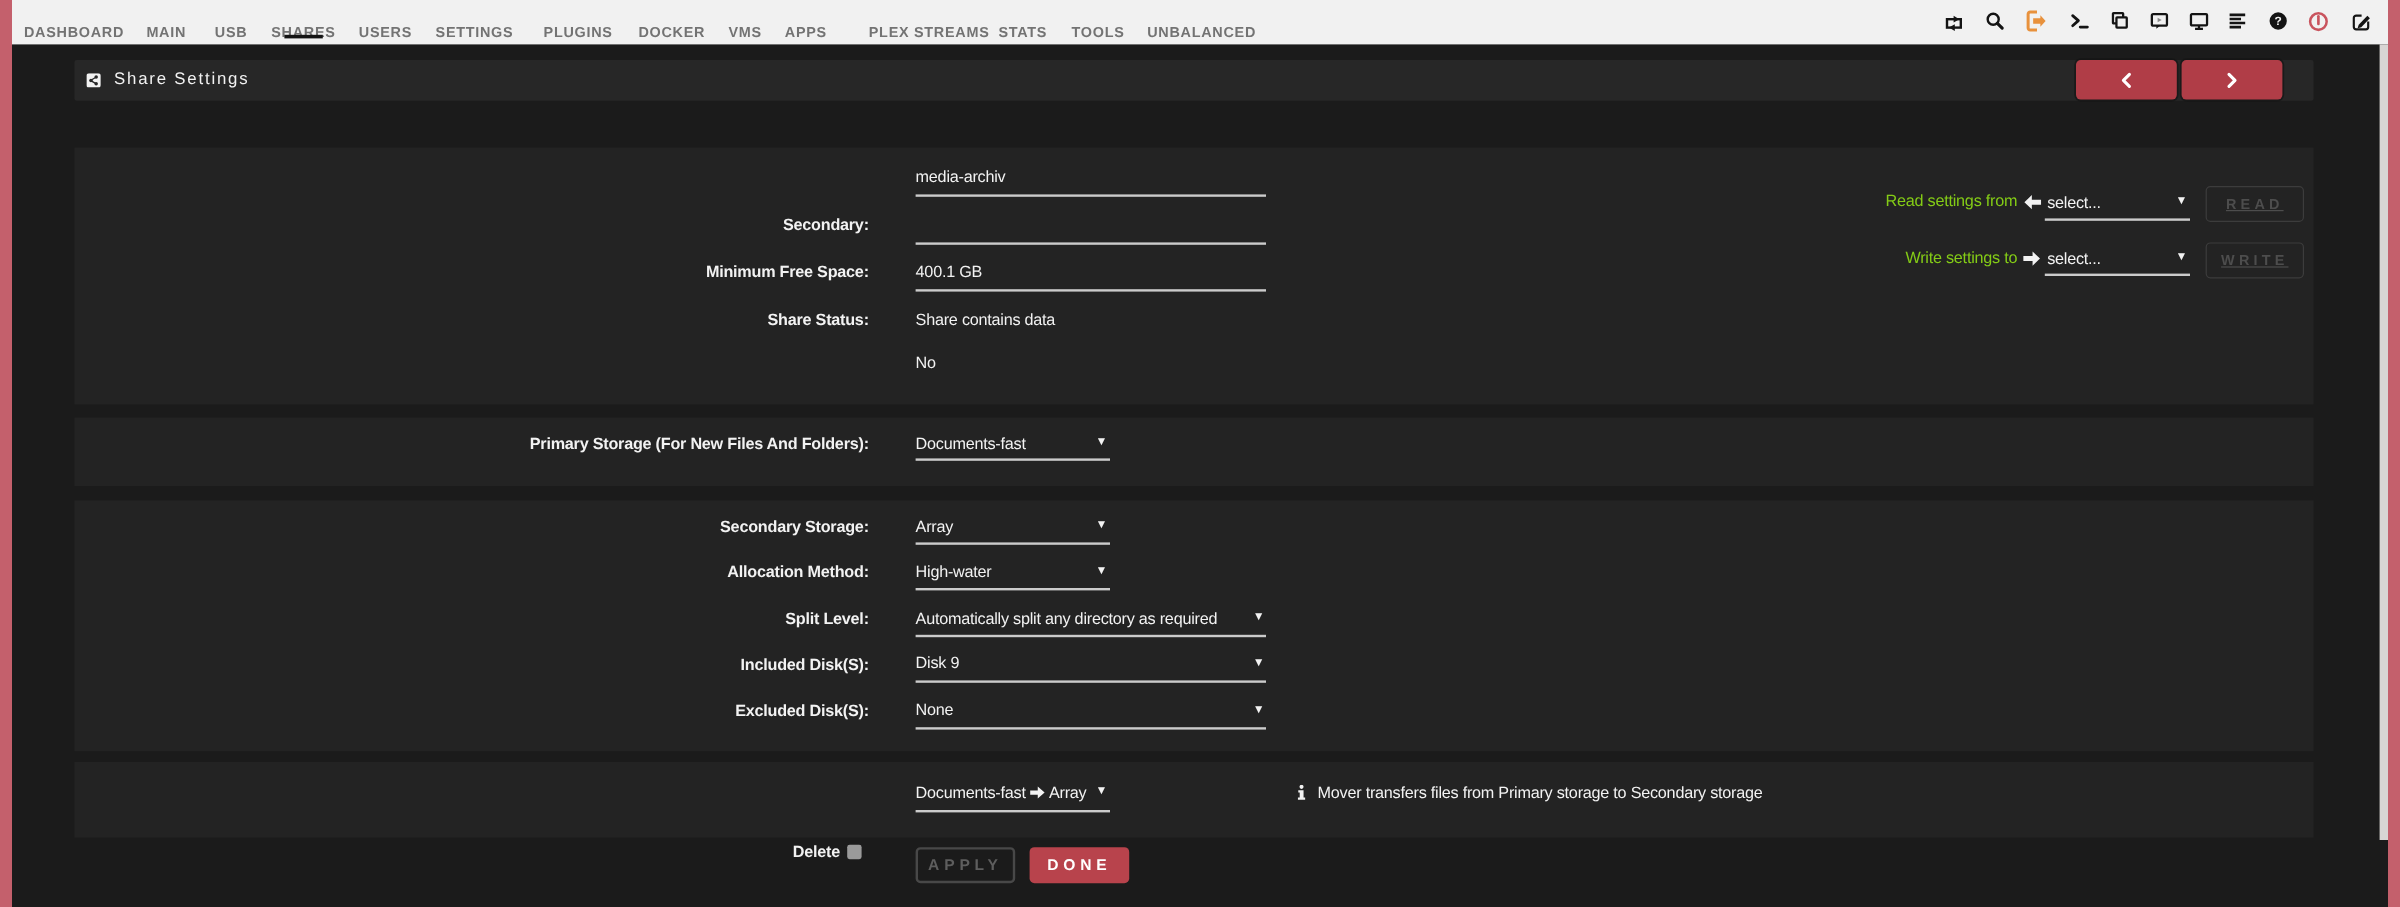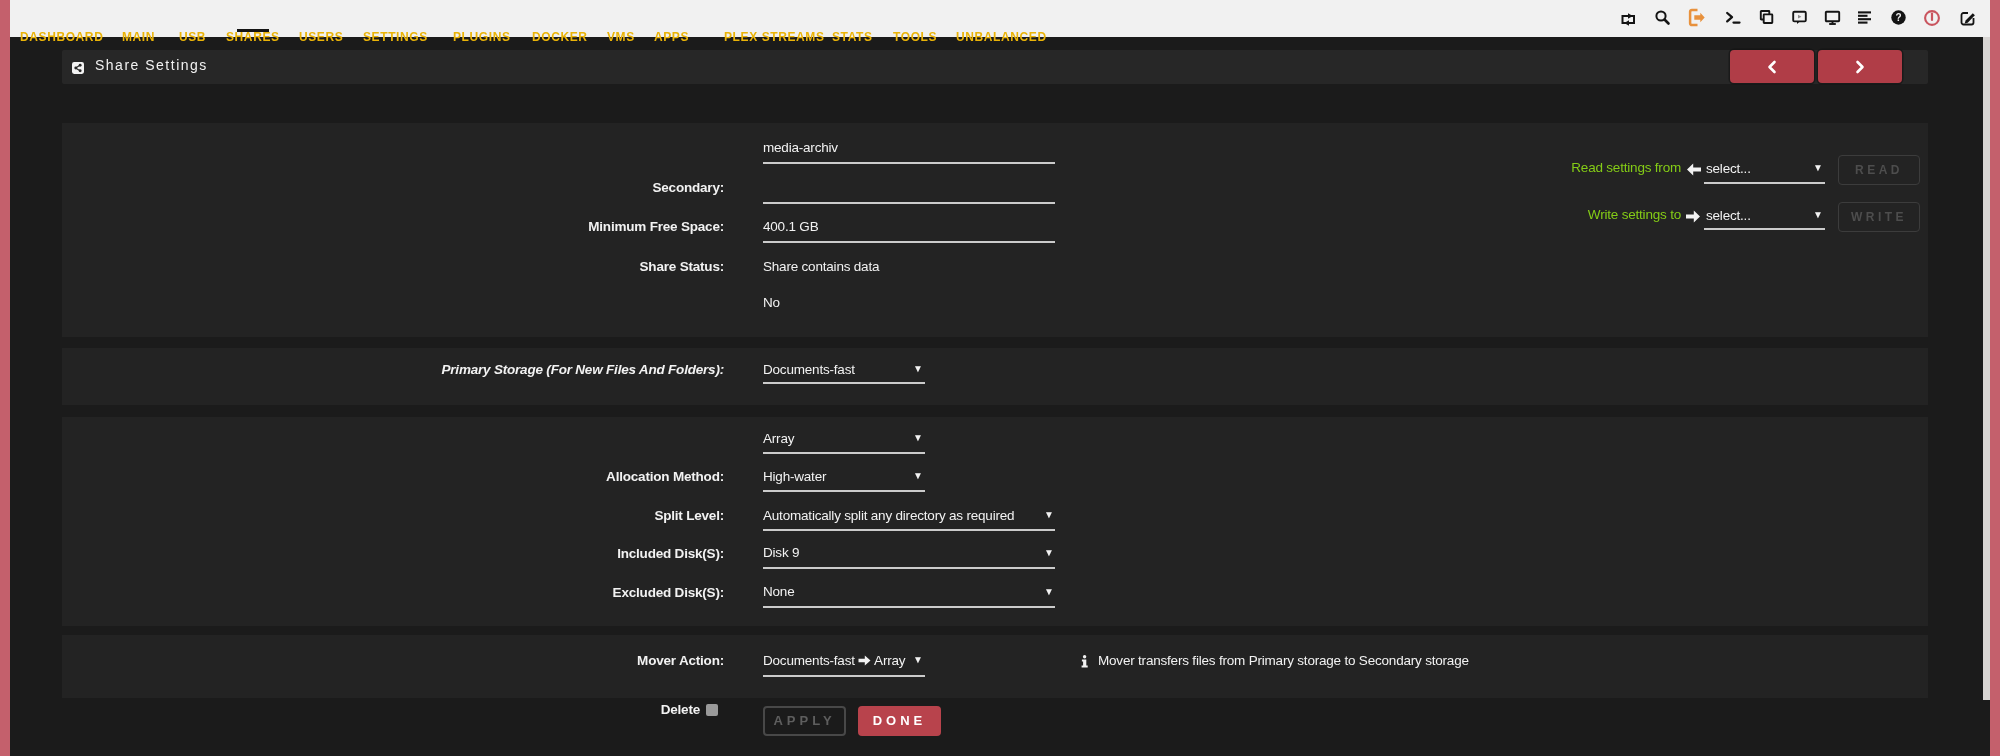--- a/index.html
+++ b/index.html
@@ -6,41 +6,41 @@
   *{box-sizing:border-box;}
   #page{position:relative;width:2000px;height:756px;background:#1b1b1b;overflow:hidden;
         font-family:"Liberation Sans",sans-serif;}
   .abs{position:absolute;}
   
   #redL{left:0;top:0;width:10px;height:756px;background:#c4606c;}
   #redR{left:1990px;top:0;width:10px;height:756px;background:#c4606c;}
   #scrb{left:1983px;top:37px;width:7px;height:663px;background:#d8d5d3;}
   
   #nav{left:10px;top:0;width:1980px;height:37px;background:#f1f1f1;}
-  .mi{position:absolute;top:30px;font-size:12px;font-weight:bold;color:#eab308;
+  .mi{position:absolute;top:20px;font-size:12px;font-weight:bold;color:#737373;
       letter-spacing:0.6px;white-space:nowrap;}
   #shund{position:absolute;background:#141414;height:3px;}
   .nico{position:absolute;top:9px;width:17px;height:17px;}
   
   #tbar{left:62px;top:50px;width:1866px;height:34px;background:#272727;border-radius:2px;}
   #ttext{left:95px;top:57px;font-size:14px;letter-spacing:1.5px;color:#f2f2f2;}
   .rbtn{position:absolute;top:50px;width:84px;height:33px;background:#b03d47;border-radius:4px;box-shadow:0 0 0 1.5px rgba(18,18,18,0.6);
         display:flex;align-items:center;justify-content:center;}
   
   .sect{left:62px;width:1866px;background:#232323;}
   .lbl{position:absolute;left:0;width:724px;text-align:right;font-size:13.5px;font-weight:bold;
        color:#f2f2f2;line-height:18px;white-space:nowrap;letter-spacing:-0.2px;}
   .val{position:absolute;left:763px;font-size:13.5px;color:#f2f2f2;line-height:18px;white-space:nowrap;letter-spacing:-0.2px;}
   .ul{position:absolute;left:763px;height:2px;background:#cbcbcb;}
   .caret{position:absolute;font-size:10px;color:#f2f2f2;}
   .rlbl{position:absolute;left:1400px;width:281px;text-align:right;font-size:13.5px;color:#84cc16;
         line-height:18px;letter-spacing:-0.2px;}
   .obtn{position:absolute;left:1838px;width:82px;height:30px;border:1px solid #3c3c3c;border-radius:4px;
         color:#4d4d4d;font-size:12px;font-weight:bold;letter-spacing:3.5px;text-align:center;
-        line-height:28px;}
+        line-height:28px;text-decoration:underline;}
 </style>
 </head>
 <body>
 <div id="page">
   <div class="abs" id="nav"></div>
   <div class="abs" id="redL"></div>
   <div class="abs" id="redR"></div>
   <div class="abs" id="scrb"></div>
 
   <div class="mi" style="left:20px;">DASHBOARD</div>
@@ -191,25 +191,26 @@
   <div class="abs" id="arrR" style="left:1686px;top:209px;">
     <svg width="15" height="13" viewBox="0 0 15 13">
       <path d="M7.8 0.6 L14 6.5 l-6.2 5.9 V8.6 H0 V4.4 h7.8 z" fill="#f2f2f2"></path>
     </svg>
   </div>
   <div class="val" style="left:1706px;top:207px;">select...</div>
   <div class="caret" style="left:1813px;top:209px;">▼</div>
   <div class="ul" style="left:1704px;top:228px;width:121px;"></div>
   <div class="obtn" style="top:202px;">WRITE</div>
 
-  <div class="lbl" style="top:361px;font-style:italic;">Primary Storage (For New Files And Folders):</div>
+  <div class="lbl" style="top:361px;">Primary Storage (For New Files And Folders):</div>
   <div class="val" style="top:361px;">Documents-fast</div>
   <div class="caret" style="left:913px;top:363px;">▼</div>
   <div class="ul" style="top:382px;width:162px;"></div>
 
+  <div class="lbl" style="top:430px;">Secondary Storage:</div>
   <div class="val" style="top:430px;">Array</div>
   <div class="caret" style="left:913px;top:432px;">▼</div>
   <div class="ul" style="top:452px;width:162px;"></div>
 
   <div class="lbl" style="top:468px;">Allocation Method:</div>
   <div class="val" style="top:468px;">High-water</div>
   <div class="caret" style="left:913px;top:470px;">▼</div>
   <div class="ul" style="top:490px;width:162px;"></div>
 
   <div class="lbl" style="top:507px;">Split Level:</div>
@@ -220,21 +221,20 @@
   <div class="lbl" style="top:545px;">Included Disk(S):</div>
   <div class="val" style="top:544px;">Disk 9</div>
   <div class="caret" style="left:1044px;top:547px;">▼</div>
   <div class="ul" style="top:567px;width:292px;"></div>
 
   <div class="lbl" style="top:584px;">Excluded Disk(S):</div>
   <div class="val" style="top:583px;">None</div>
   <div class="caret" style="left:1044px;top:586px;">▼</div>
   <div class="ul" style="top:606px;width:292px;"></div>
 
-  <div class="lbl" style="top:652px;">Mover Action:</div>
   <div class="val" style="top:652px;">Documents-fast <svg width="13" height="11" viewBox="0 0 13 11" style="vertical-align:-1px;">
         <path d="M6.8 0.5 L12.5 5.5 l-5.7 5 V7.2 H0.5 V3.8 h6.3 z" fill="#f2f2f2"></path>
       </svg> Array</div>
   <div class="caret" style="left:913px;top:654px;">▼</div>
   <div class="ul" style="top:675px;width:162px;"></div>
   <div class="abs" style="left:1081px;top:654px;width:7px;height:13px;">
     <svg width="7" height="13" viewBox="0 0 7 13">
       <circle cx="3.6" cy="1.7" r="1.7" fill="#f2f2f2"></circle>
       <path d="M0.9 4.6 h4.4 v6 h1.4 v1.9 H0.6 v-1.9 h1.5 v-4.1 H0.9 z" fill="#f2f2f2"></path>
     </svg>

